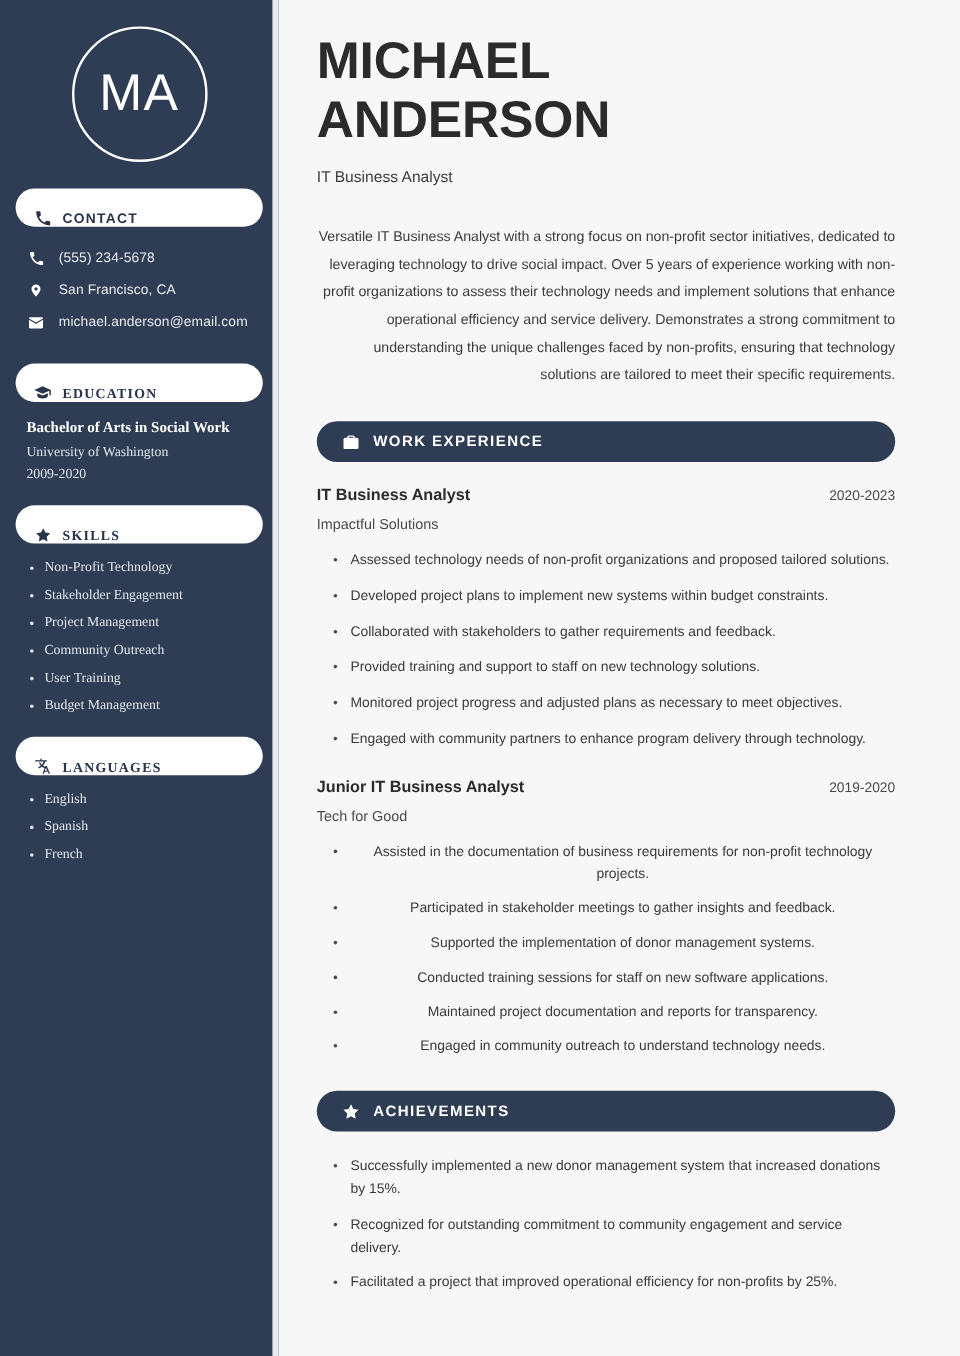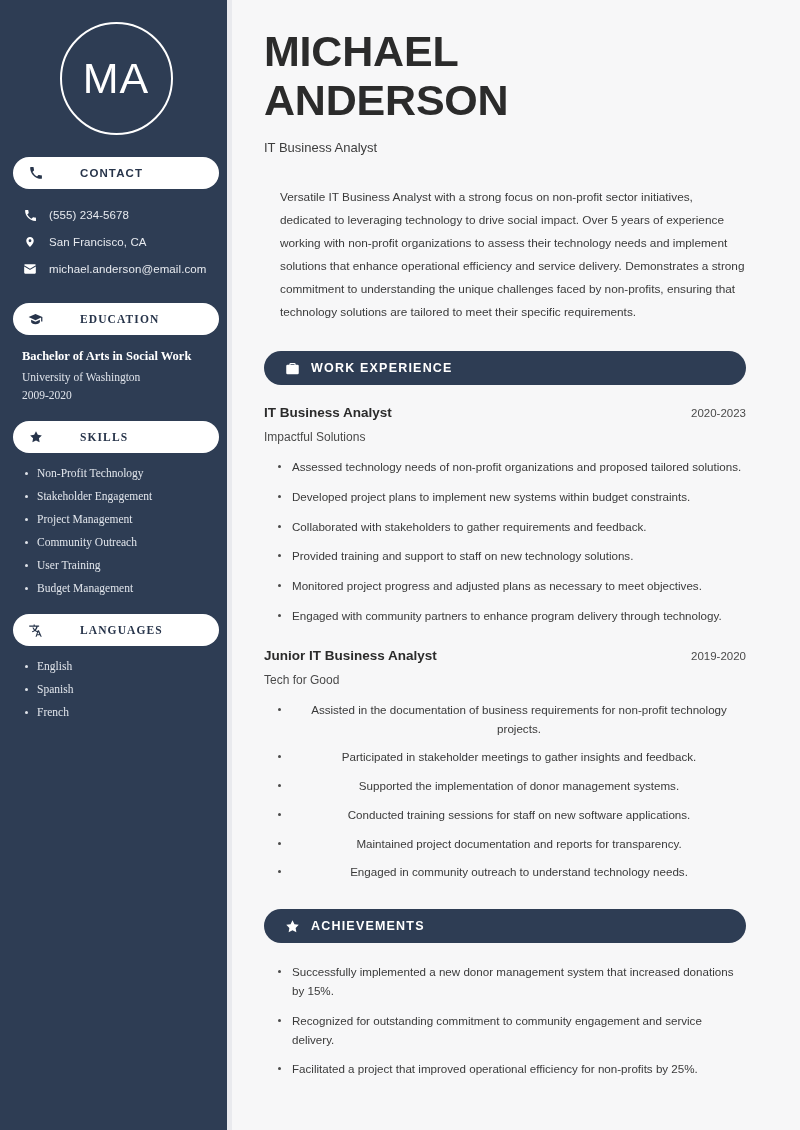--- a/index.html
+++ b/index.html
@@ -62,25 +62,24 @@
     color: #ffffff;
     line-height: 1;
   }
 
   .pill {
     background: #ffffff;
     color: #27344a;
     border-radius: 999px;
     height: 32px;
     display: flex;
-    align-items: center;
+    align-items: flex-end;
     padding: 0 15px;
     margin-bottom: 14px;
     box-sizing: border-box;
-    gap: 28px;
   }
   .pill .pill-icon {
     width: 15px;
     height: 15px;
     margin-right: 9px;
     display: flex;
     align-items: center;
     justify-content: center;
     flex: 0 0 auto;
   }
@@ -172,22 +171,22 @@
   .job-title-top {
     font-size: 13px;
     color: #3d3d3d;
     margin-top: 15px;
     margin-bottom: 0;
   }
   .summary {
     font-size: 11.8px;
     line-height: 1.95;
     color: #3a3a3a;
-    margin: 31px 0 0 16px;
-    text-align: left;
+    margin: 31px 0 0 0;
+    text-align: right;
   }
 
   .section-bar {
     background: #2e3d54;
     color: #ffffff;
     border-radius: 999px;
     height: 34px;
     display: flex;
     align-items: center;
     padding: 0 20px;

